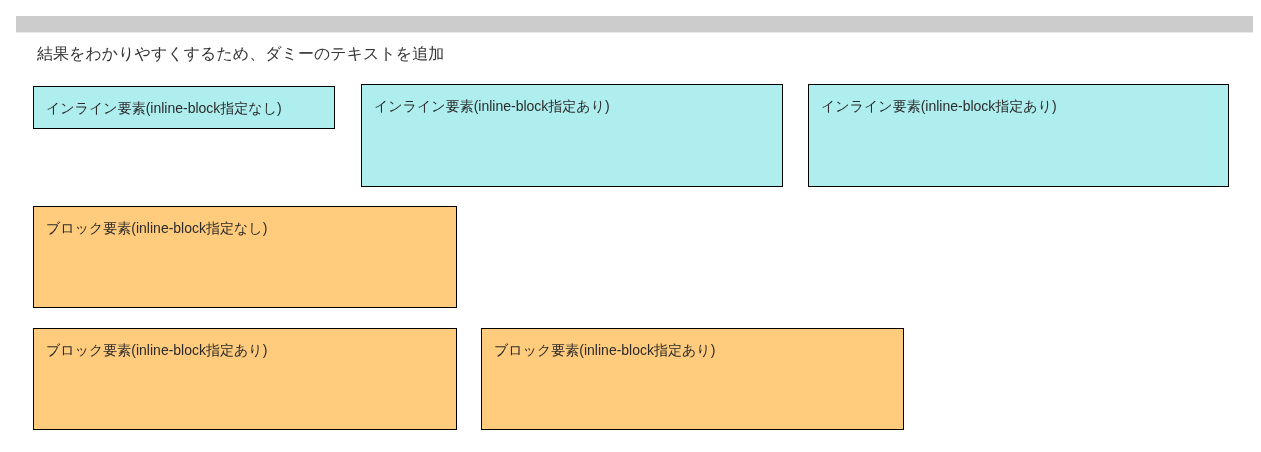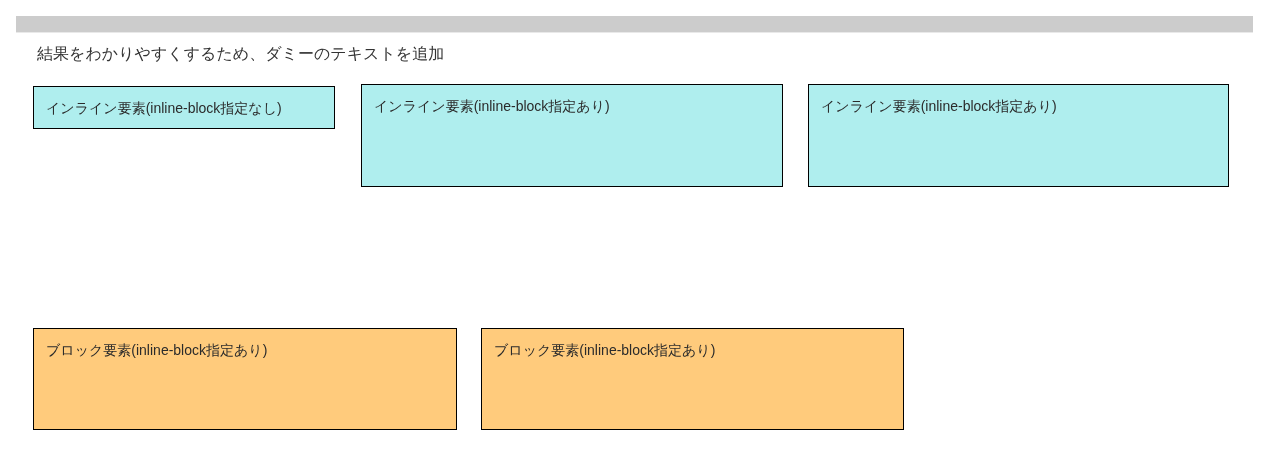--- a/index.html
+++ b/index.html
@@ -59,18 +59,19 @@
   <div class="top-rule"></div>
 
   <p class="intro-text">結果をわかりやすくするため、ダミーのテキストを追加</p>
 
   <div class="demo-box inline-fill box-a">インライン要素(inline-block指定なし)</div>
 
   <div class="demo-box inline-fill box-b">インライン要素(inline-block指定あり)</div>
 
   <div class="demo-box inline-fill box-c">インライン要素(inline-block指定あり)</div>
 
+  <div class="demo-box block-fill box-d">ブロック要素(inline-block指定なし)</div>
 
   <div class="demo-box block-fill box-e">ブロック要素(inline-block指定あり)</div>
 
   <div class="demo-box block-fill box-f">ブロック要素(inline-block指定あり)</div>
 
 </div>
 
 </body></html>

